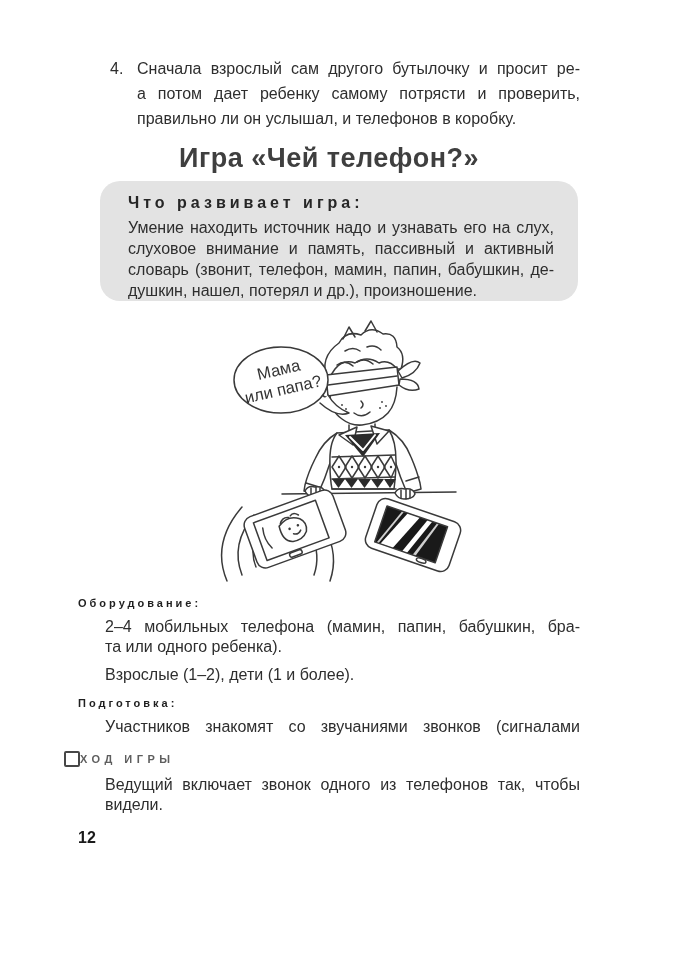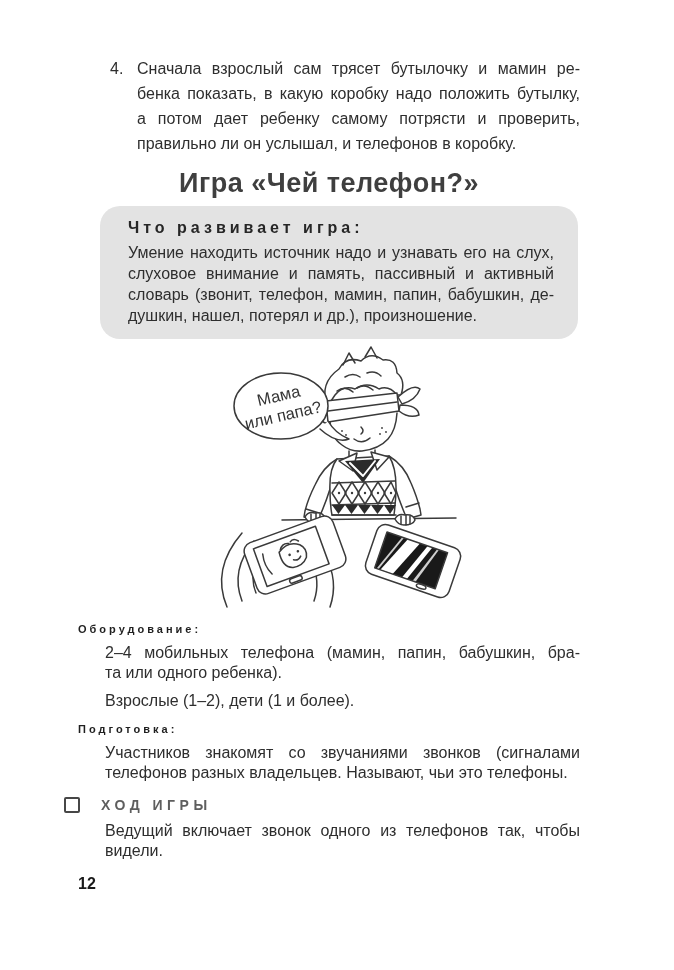--- a/index.html
+++ b/index.html
@@ -16,52 +16,51 @@
   .l21 .tline{height:21px;line-height:21px;}
   .l20 .tline{height:20px;line-height:20px;}
 
   .intro{display:flex;font-size:16px;}
   .marker{width:27px;margin-left:32px;line-height:25px;}
   .itext{flex:1;}
 
   .title{margin:12px 0 0;text-align:center;font-size:27px;line-height:30px;
     font-weight:bold;color:#3f3f3f;letter-spacing:.5px;}
 
-  .devbox{margin:8px 0 4px 22px;width:478px;box-sizing:border-box;
-    background:#e3e3e3;border-radius:20px;padding:10px 24px 13px 28px;}
+  .devbox{margin:8px 0 16px 22px;width:478px;box-sizing:border-box;
+    background:#e3e3e3;border-radius:20px;padding:10px 24px 0 28px;}
   .devhead{font-weight:bold;font-size:16px;letter-spacing:4px;line-height:24px;
     margin-bottom:2px;color:#262626;}
   .devbody{font-size:16px;}
 
   .illus{margin:4px auto 0;width:460px;height:268px;}
   .illus svg{display:block;}
 
   .section{margin-top:8px;}
   .shead{font-weight:bold;font-size:11px;letter-spacing:3px;line-height:20px;color:#1f1f1f;}
   .sbody{margin-left:27px;margin-top:4px;font-size:16px;}
 
   .course-row{margin-top:12px;margin-left:-14px;display:flex;align-items:center;}
   .course-sq{width:12px;height:12px;border:2px solid #474747;border-radius:2px;
     flex:0 0 auto;}
-  .course-label{margin-left:21px;font-weight:bold;font-size:14px;
+  .course-label{font-weight:bold;font-size:11px;
     letter-spacing:4.5px;color:#5e5e5e;line-height:20px;}
   .course-body{margin-left:27px;margin-top:6px;font-size:16px;}
 
   .pagenum{margin-top:14px;font-weight:bold;font-size:16px;color:#1a1a1a;}
 </style>
 </head>
 <body>
 
 <div class="content">
 
   <div class="intro">
     <div class="marker">4.</div>
     <div class="itext l25">
-        <div class="tline">Сначала взрослый сам трясет бутылочку и мамин ре-</div>
-        <div class="tline">бенка показать, в какую коробку надо положить бутылку,</div>
+        <div class="tline">Сначала взрослый сам другого бутылочку и просит ре-</div>
         <div class="tline">а потом дает ребенку самому потрясти и проверить,</div>
         <div class="tline last">правильно ли он услышал, и телефонов в коробку.</div>
       </div>
   </div>
 
   <h1 class="title">Игра «Чей телефон?»</h1>
 
   <div class="devbox">
     <div class="devhead">Что развивает игра:</div>
     <div class="devbody l21">
@@ -224,21 +223,20 @@
   <div class="section">
     <div class="sbody l20">
         <div class="tline last">Взрослые (1–2), дети (1 и более).</div>
       </div>
   </div>
 
   <div class="section">
     <div class="shead">Подготовка:</div>
     <div class="sbody l20">
         <div class="tline">Участников знакомят со звучаниями звонков (сигналами вызовов)</div>
-        <div class="tline last">телефонов разных владельцев. Называют, чьи это телефоны.</div>
       </div>
   </div>
 
   <div class="section">
     <div class="course-row">
       <span class="course-sq"></span>
       <span class="course-label">ХОД ИГРЫ</span>
     </div>
     <div class="course-body l20">
         <div class="tline">Ведущий включает звонок одного из телефонов так, чтобы дети не</div>

